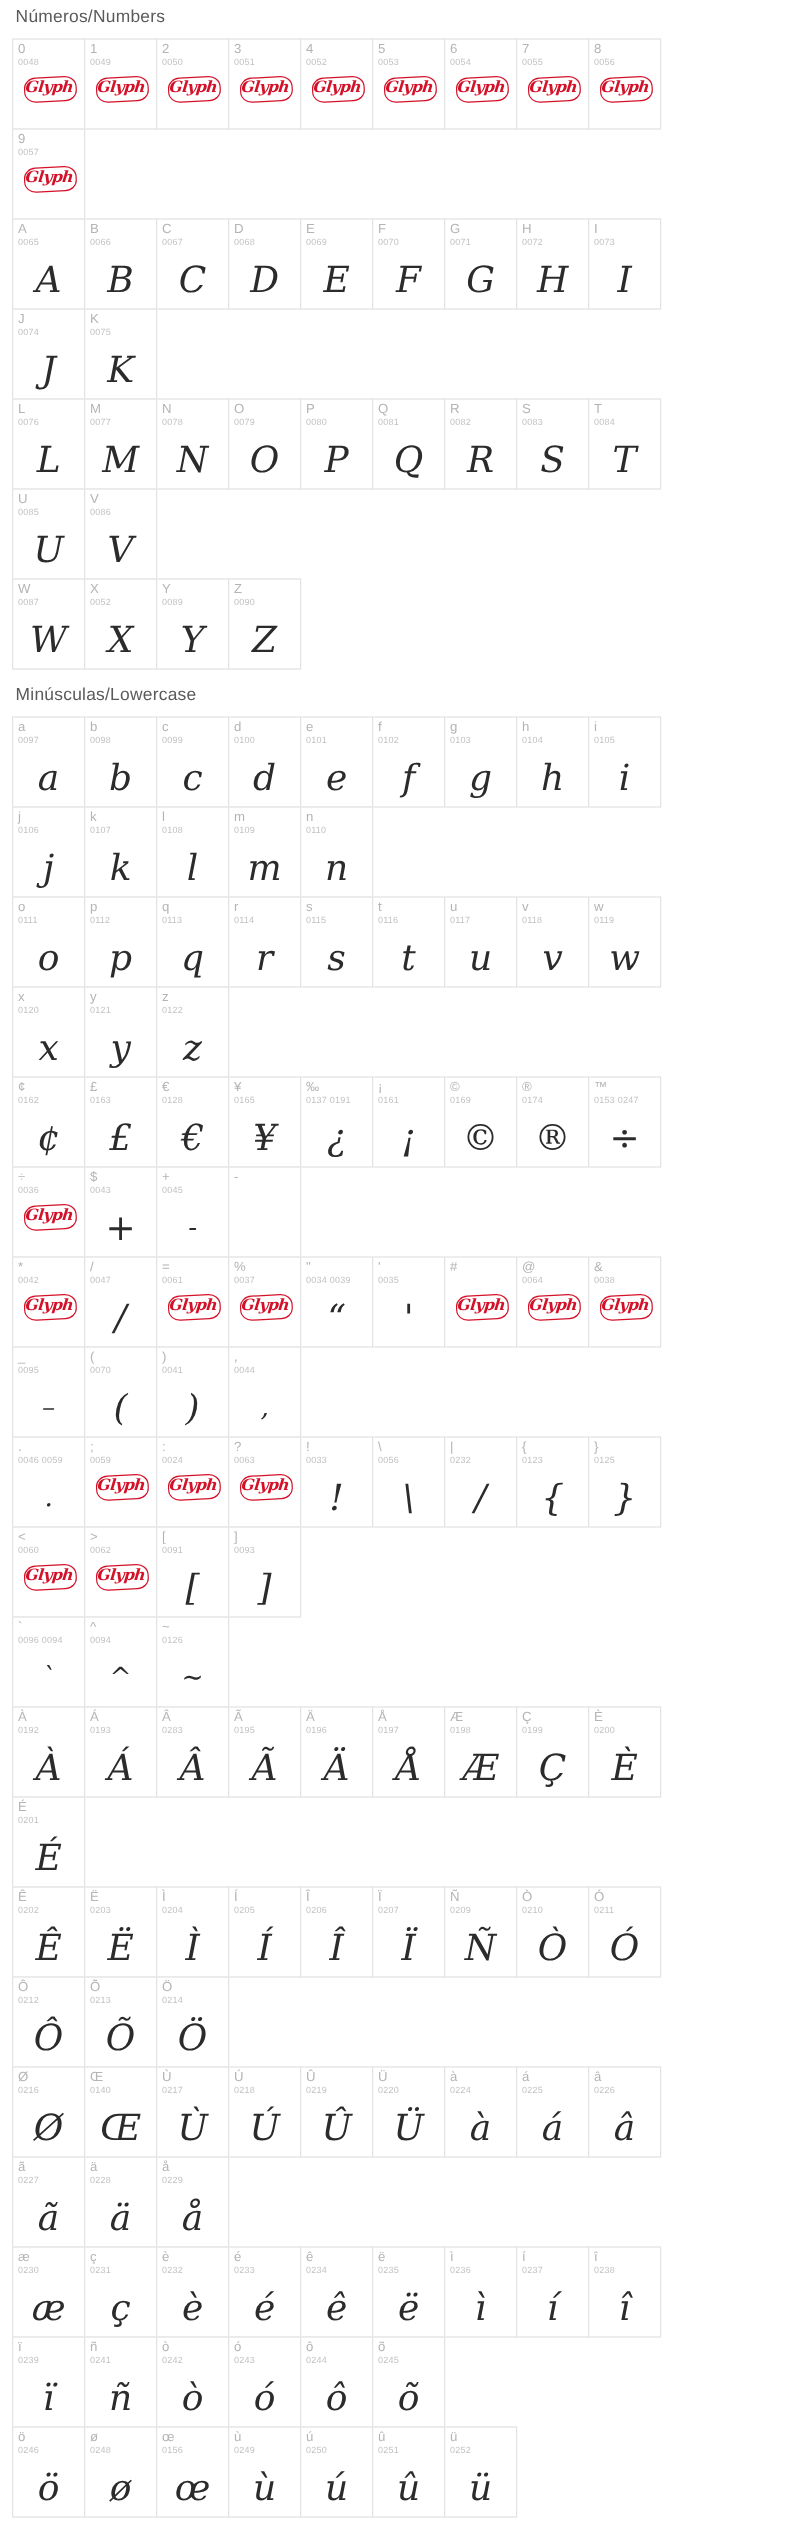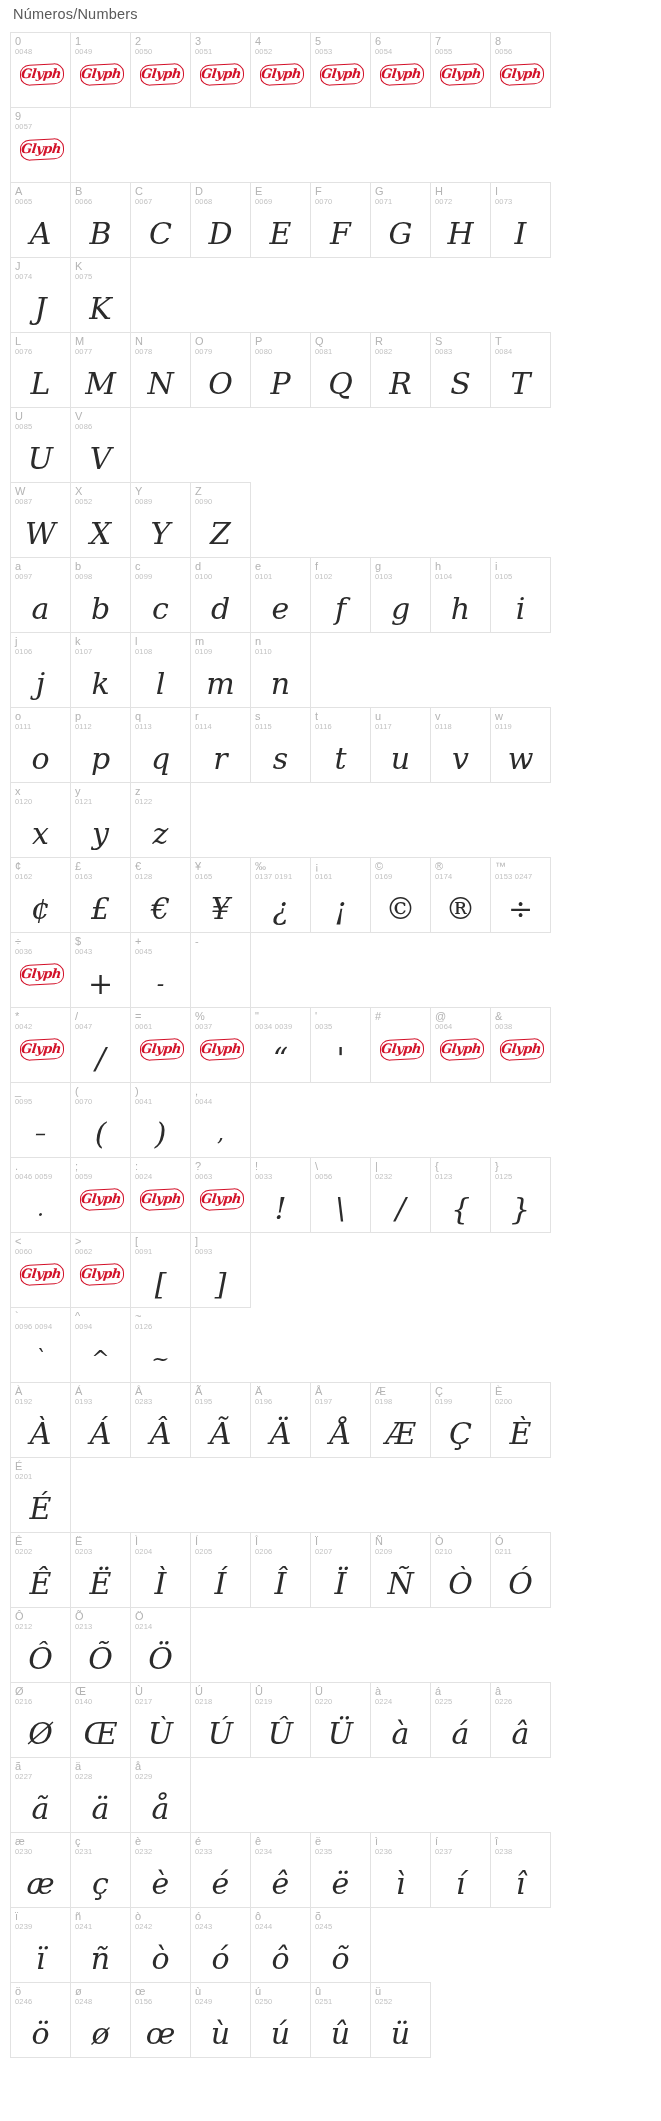--- a/index.html
+++ b/index.html
@@ -299,20 +299,21 @@
         <div class="ch">Y</div>
         <div class="code">0089</div>
         <div class="glyph">Y</div>
       </div>
       <div class="cell">
         <div class="ch">Z</div>
         <div class="code">0090</div>
         <div class="glyph">Z</div>
       </div>
     </div>
+    <div class="section-title">Minúsculas/Lowercase</div>
     <div class="grid">
       <div class="cell">
         <div class="ch">a</div>
         <div class="code">0097</div>
         <div class="glyph">a</div>
       </div>
       <div class="cell">
         <div class="ch">b</div>
         <div class="code">0098</div>
         <div class="glyph">b</div>

